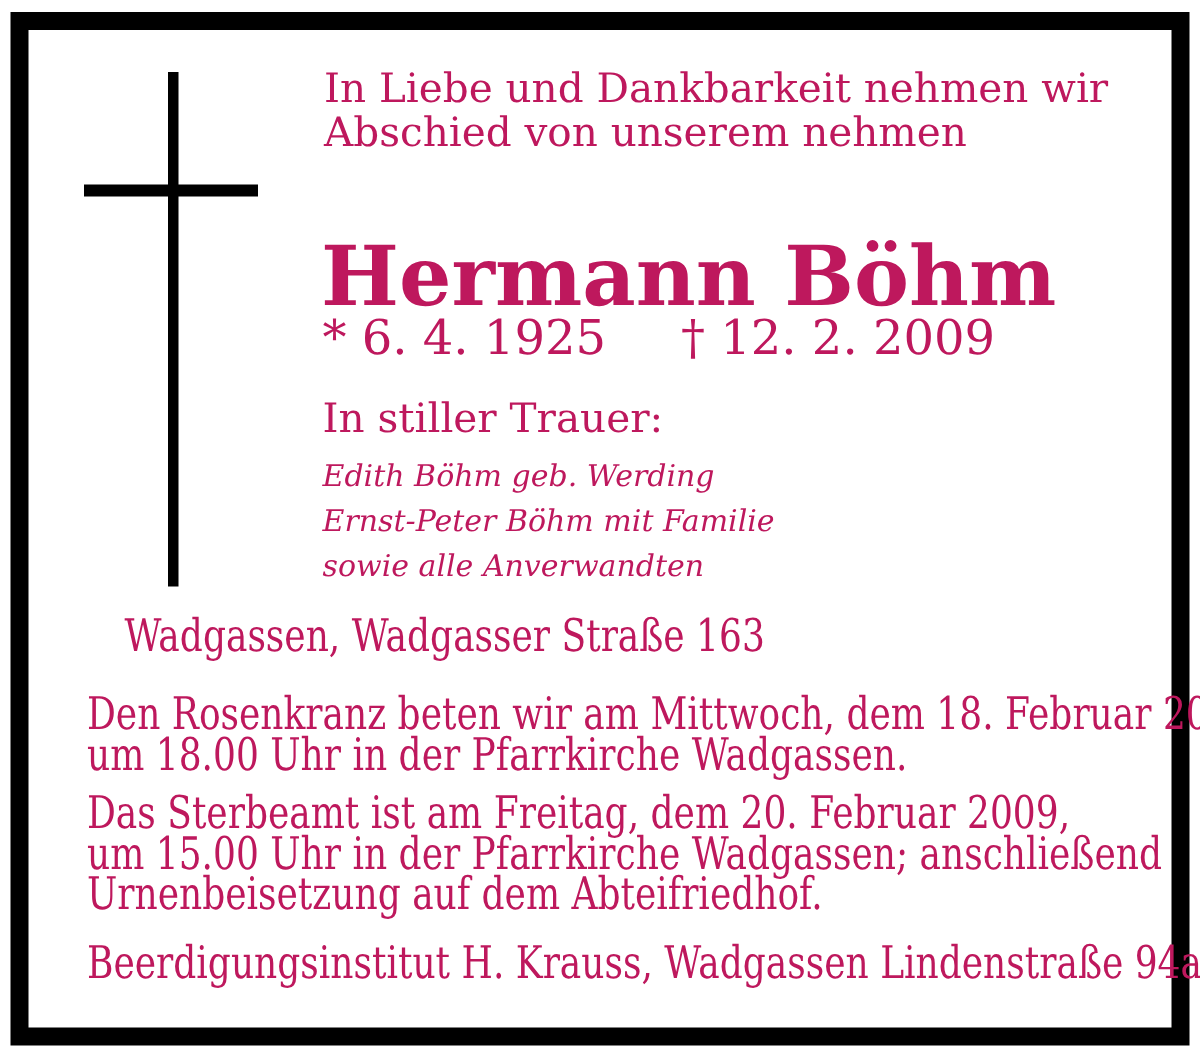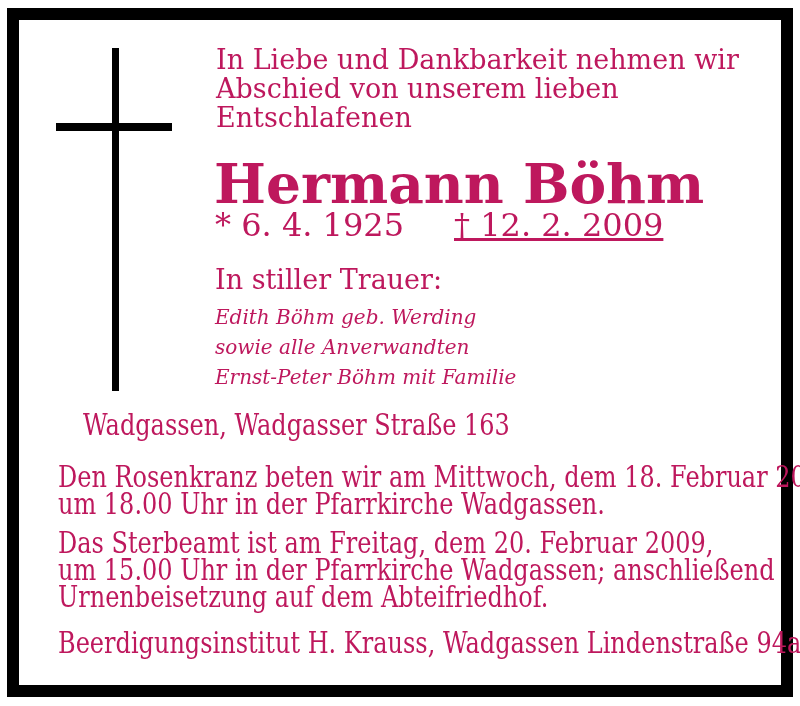--- a/index.html
+++ b/index.html
@@ -70,21 +70,20 @@
     width: 520px;
     height: 30px;
     font-size: 32px;
     line-height: 26px;
     white-space: nowrap;
   }
   .dates .death {
     position: absolute;
     left: 239px;
     top: 0;
-    text-decoration: underline;
   }
   .trauer {
     position: absolute;
     left: 215px;
     top: 265px;
     font-size: 27px;
     line-height: 29px;
     white-space: nowrap;
     text-align: right;
   }
@@ -123,37 +122,36 @@
 
   <div class="frame"></div>
 
   <div class="cross">
     <div class="bar-v"></div>
     <div class="bar-h"></div>
   </div>
 
   <div class="intro">
     <span class="line">In Liebe und Dankbarkeit nehmen wir</span>
-    <span class="line">Abschied von unserem lieben</span>
-    <span class="line">Entschlafenen</span>
+    <span class="line">Abschied von unserem nehmen</span>
   </div>
 
   <div class="name">Hermann Böhm</div>
 
   <div class="dates">
     <span class="birth">* 6. 4. 1925</span>
     <span class="death">† 12. 2. 2009</span>
   </div>
 
   <div class="trauer">In stiller Trauer:</div>
 
   <div class="mourners">
     <span class="line">Edith Böhm geb. Werding</span>
+    <span class="line">Ernst-Peter Böhm mit Familie</span>
     <span class="line">sowie alle Anverwandten</span>
-    <span class="line">Ernst-Peter Böhm mit Familie</span>
   </div>
 
   <div class="block address">
     <span class="cond">Wadgassen, Wadgasser Straße 163</span>
   </div>
 
   <div class="block rosary">
     <span class="line"><span class="cond">Den Rosenkranz beten wir am Mittwoch, dem 18. Februar 2009,</span></span>
     <span class="line"><span class="cond">um 18.00 Uhr in der Pfarrkirche Wadgassen.</span></span>
   </div>

